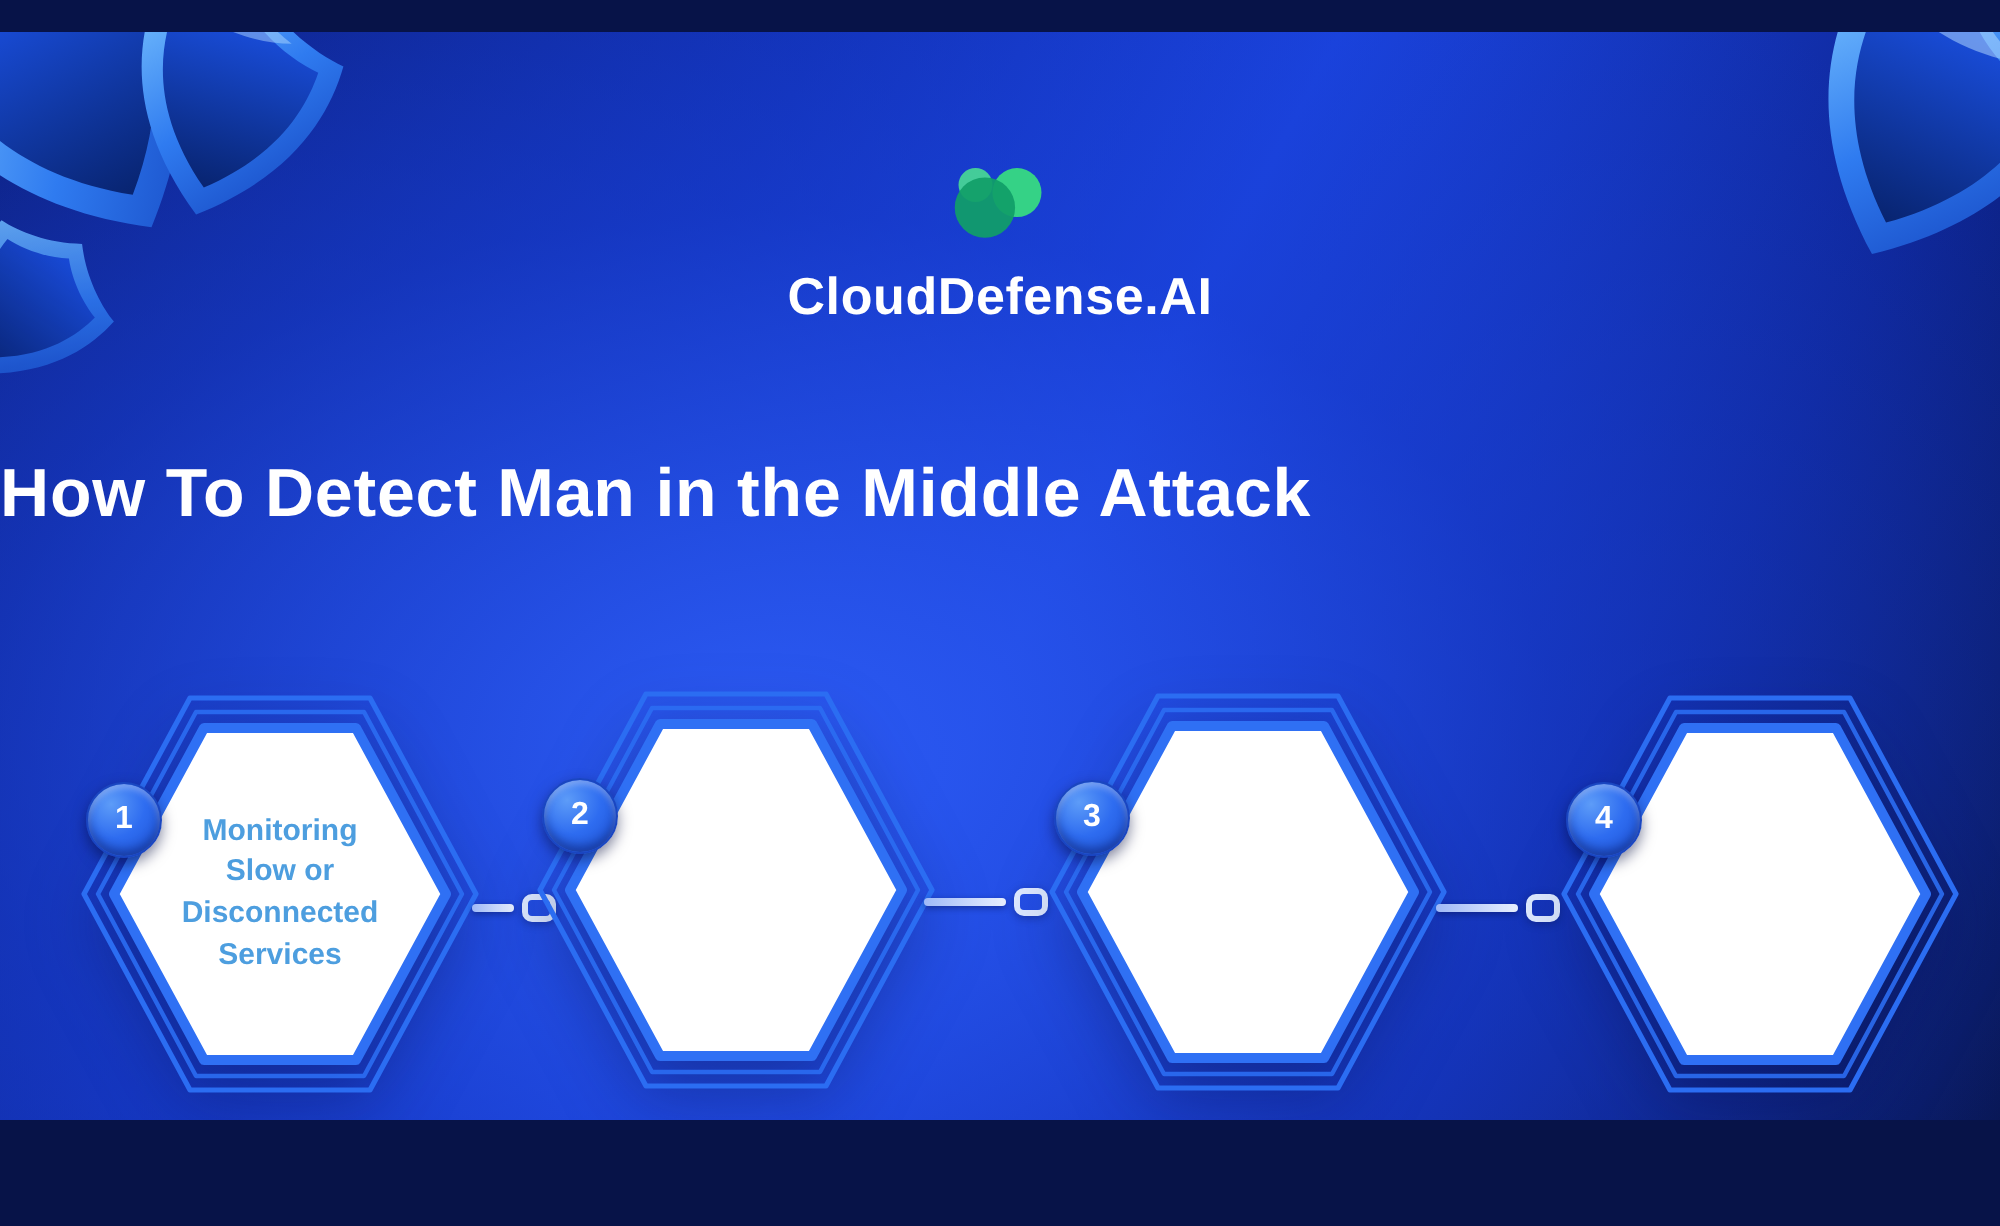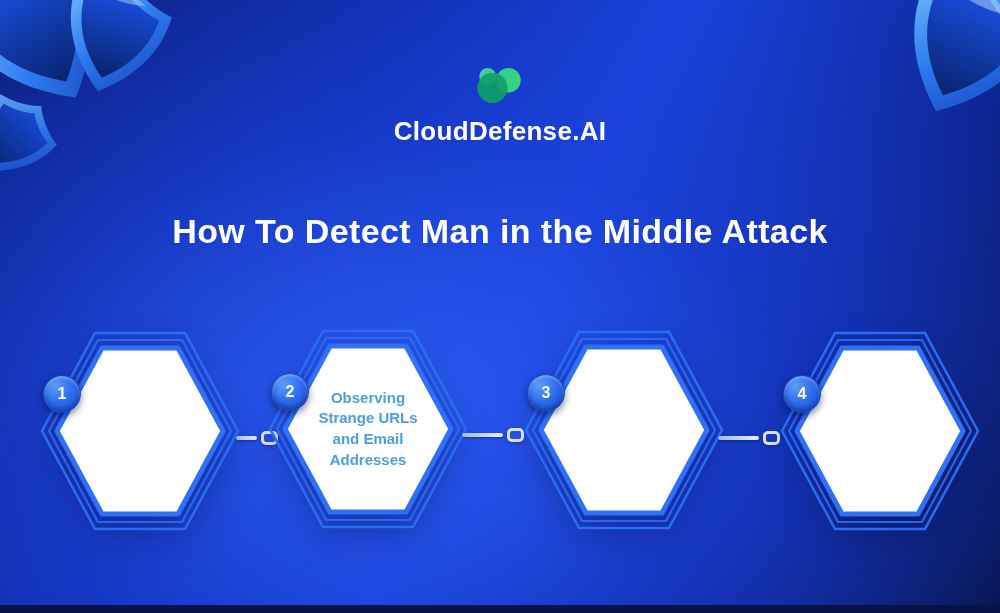--- a/index.html
+++ b/index.html
@@ -1,40 +1,41 @@
 <!DOCTYPE html>
 <html style="--step-text: #4d9edf;"><head>
 <meta charset="utf-8">
 <style>
   * { margin:0; padding:0; box-sizing:border-box; }
   html,body { width:1000px; height:613px; }
   body { font-family:"Liberation Sans", sans-serif; overflow:hidden; background:#071348; }
 
   .stage{
-    position:relative; width:1000px; height:605px; overflow:hidden;
+    position:relative; width:1000px; height:544px; overflow:hidden;
     background:
       radial-gradient(950px 640px at 38% 66%, rgba(45,92,245,.95) 0%, rgba(26,64,215,.55) 42%, rgba(10,30,140,0) 78%),
       linear-gradient(118deg, #0a1a6e 0%, #102fb0 32%, #1a43dd 52%, #0e2696 78%, #071348 100%);
+    margin-top: 16px;
   }
 
   
   .shield{ position:absolute; z-index:0; }
   .shield-a{ left:-38px; top:-52px; width:150px; transform:rotate(-30deg); }
   .shield-b{ left:58px;  top:-26px; width:112px; transform:rotate(16deg); }
   .shield-c{ left:-30px; top:92px;  width:84px;  transform:rotate(42deg); opacity:.85; }
   .shield-d{ right:-34px; top:-30px; width:138px; transform:rotate(24deg); }
 
   
   .brand{ position:absolute; top:62px; left:0; right:0; text-align:center; z-index:1; }
   .logo{ width:66px; height:46px; display:inline-block; }
   .brand-name{ margin-top:4px; font-size:26px; font-weight:bold; color:#ffffff; letter-spacing:.3px; }
 
   .title{
     position:absolute; top:212px; left:0; right:0; z-index:1;
-    text-align:center; font-size:34px; font-weight:bold; color:#ffffff; letter-spacing:.4px;
+    font-size:34px; font-weight:bold; color:#ffffff; letter-spacing:.4px;
   }
 
   
   .step{ position:absolute; width:210px; height:200px; z-index:1; }
   .hex{ position:absolute; inset:0; width:210px; height:200px;
         filter:drop-shadow(0 14px 16px rgba(4,12,70,.38)); }
   .ring-outer{ fill:none; stroke:#2b6df2; stroke-width:2.6; stroke-linejoin:round; }
   .ring-mid  { fill:none; stroke:#2b6df2; stroke-width:2.2; stroke-linejoin:round; opacity:.9; }
   .hex-face  { fill:#ffffff; stroke:#2f70f4; stroke-width:5; stroke-linejoin:round; }
 
@@ -121,38 +122,38 @@
 
   <h1 class="title">How To Detect Man in the Middle Attack</h1>
 
   <div class="step s1 step-1">
     <svg class="hex" viewBox="0 0 210 200">
       <polygon class="ring-outer" points="60,2 150,2 203,100 150,198 60,198 7,100"></polygon>
       <polygon class="ring-mid" points="63,9 147,9 196,100 147,191 63,191 14,100"></polygon>
       <polygon class="hex-face" points="67,17 143,17 188,100 143,183 67,183 22,100"></polygon>
     </svg>
     <div class="badge">1</div>
+    <div class="step-label">Monitoring
+Slow or
+Disconnected
+Services</div>
   </div>
 
   <div class="connector c1">
     <span class="line"></span>
     <span class="link"></span>
   </div>
 
   <div class="step s2 step-2">
     <svg class="hex" viewBox="0 0 210 200">
       <polygon class="ring-outer" points="60,2 150,2 203,100 150,198 60,198 7,100"></polygon>
       <polygon class="ring-mid" points="63,9 147,9 196,100 147,191 63,191 14,100"></polygon>
       <polygon class="hex-face" points="67,17 143,17 188,100 143,183 67,183 22,100"></polygon>
     </svg>
     <div class="badge">2</div>
-    <div class="step-label">Observing
-Strange URLs
-and Email
-Addresses</div>
   </div>
 
   <div class="connector c2">
     <span class="line"></span>
     <span class="link"></span>
   </div>
 
   <div class="step s3 step-3">
     <svg class="hex" viewBox="0 0 210 200">
       <polygon class="ring-outer" points="60,2 150,2 203,100 150,198 60,198 7,100"></polygon>

